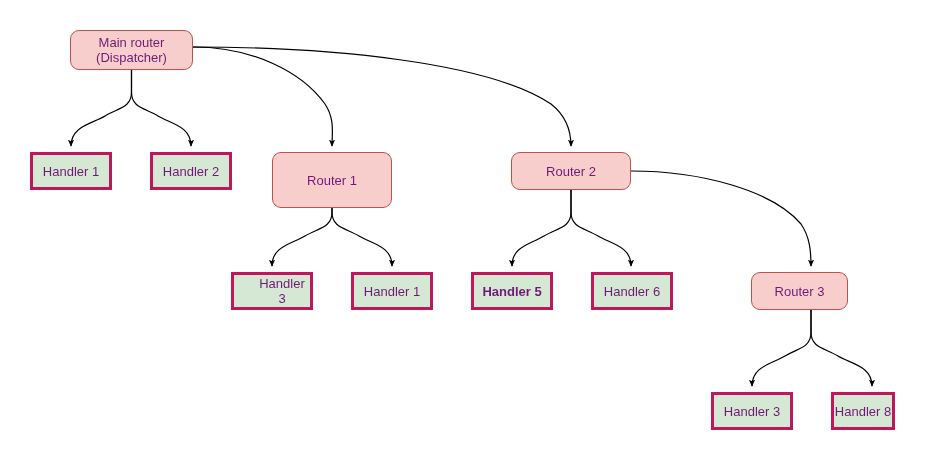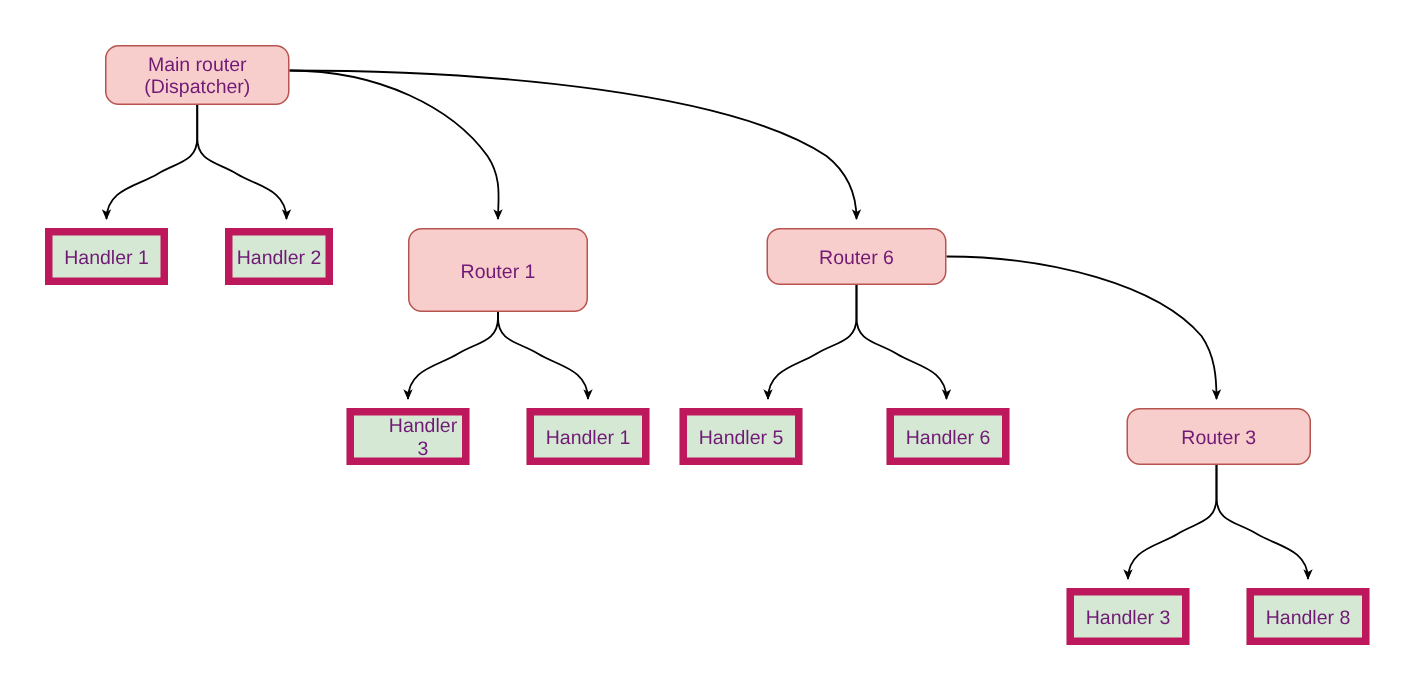--- a/index.html
+++ b/index.html
@@ -39,21 +39,21 @@
     color: #701a75;
     z-index: 2;
   }
   .node-router {
     background: #f8cecc;
     border: 1px solid #b85450;
     border-radius: 9px;
   }
   .node-handler {
     background: #d5e8d4;
-    border: 5px solid #be185d;
+    border: 3px solid #be185d;
     border-radius: 0;
   }
   .node-label {
     white-space: pre-line;
   }
 </style>
 </head>
 <body>
 
 <div id="canvas">
@@ -80,45 +80,45 @@
   </svg>
 
   <div id="node-layer">
       <div class="node node-router" style="left: 70px; top: 30px; width: 123px; height: 40px;">
         <span class="node-label">Main router
 (Dispatcher)</span>
       </div>
       <div class="node node-handler" style="left: 30px; top: 152px; width: 82px; height: 38px;">
         <span class="node-label">Handler 1</span>
       </div>
-      <div class="node node-handler" style="left: 150px; top: 152px; width: 72px; height: 38px;">
+      <div class="node node-handler" style="left: 150px; top: 152px; width: 82px; height: 38px;">
         <span class="node-label">Handler 2</span>
       </div>
       <div class="node node-router" style="left: 272px; top: 152px; width: 120px; height: 56px;">
         <span class="node-label">Router 1</span>
       </div>
       <div class="node node-router" style="left: 511px; top: 152px; width: 120px; height: 38px;">
-        <span class="node-label">Router 6</span>
+        <span class="node-label">Router 2</span>
       </div>
       <div class="node node-handler" style="left: 231px; top: 272px; width: 82px; height: 38px; padding-left: 20px;">
         <span class="node-label">Handler 3</span>
       </div>
       <div class="node node-handler" style="left: 351px; top: 272px; width: 82px; height: 38px;">
         <span class="node-label">Handler 1</span>
       </div>
-      <div class="node node-handler" style="left: 453px; top: 272px; width: 82px; height: 38px;">
+      <div class="node node-handler" style="left: 471px; top: 272px; width: 82px; height: 38px; font-weight: bold;">
         <span class="node-label">Handler 5</span>
       </div>
       <div class="node node-handler" style="left: 591px; top: 272px; width: 82px; height: 38px;">
         <span class="node-label">Handler 6</span>
       </div>
-      <div class="node node-router" style="left: 751px; top: 272px; width: 123px; height: 38px;">
+      <div class="node node-router" style="left: 751px; top: 272px; width: 97px; height: 38px;">
         <span class="node-label">Router 3</span>
       </div>
       <div class="node node-handler" style="left: 711px; top: 392px; width: 82px; height: 38px;">
         <span class="node-label">Handler 3</span>
       </div>
-      <div class="node node-handler" style="left: 831px; top: 392px; width: 82px; height: 38px;">
+      <div class="node node-handler" style="left: 831px; top: 392px; width: 64px; height: 38px;">
         <span class="node-label">Handler 8</span>
       </div>
     </div>
 
 </div>
 
 </body></html>

